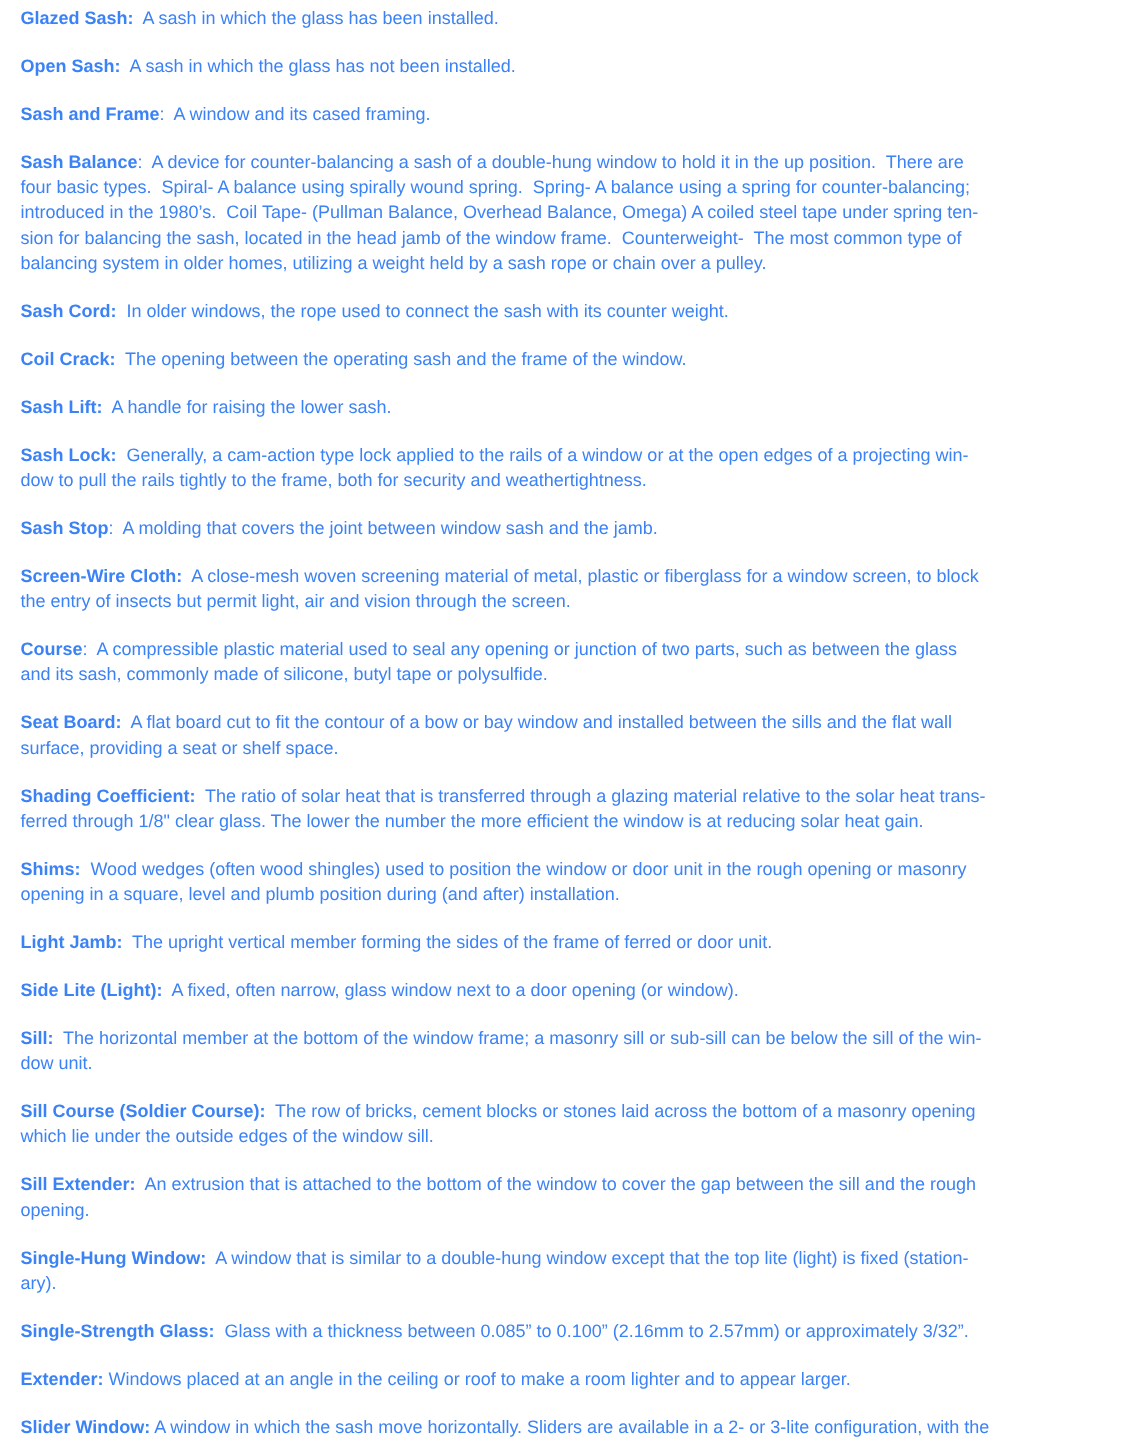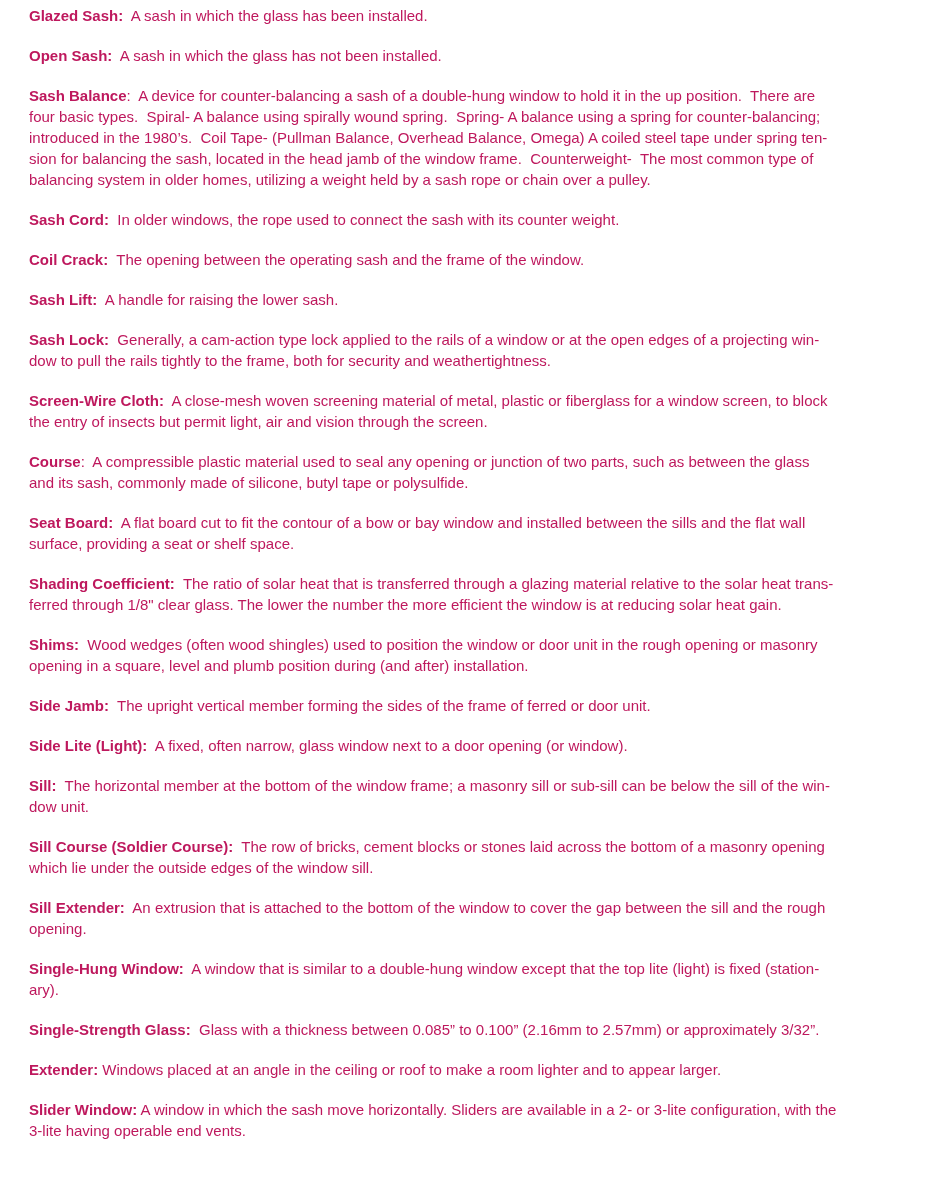--- a/index.html
+++ b/index.html
@@ -14,76 +14,78 @@
     font-family: "Liberation Sans", sans-serif;
   }
   .page {
     box-sizing: border-box;
     width: 950px;
     height: 1203px;
     padding: 5px 12px 0 17px;
     background: #ffffff;
   }
   .entry {
-    margin: 0 0 19px 12px;
+    margin: 0 0 19px 0;
     font-size: 15px;
     line-height: 21px;
-    color: #be185d;
+    color: #3b82f6;
     white-space: pre-wrap;
     text-align: left;
   }
   .term {
     font-weight: bold;
   }
   .sep, .def {
     font-weight: normal;
   }
 </style>
 </head>
 <body>
 
 <div class="page">
   <div id="entries">
   <p class="entry"><b class="term">Glazed Sash:</b><span class="sep"></span><span class="def">  A sash in which the glass has been installed.</span></p>
 
   <p class="entry"><b class="term">Open Sash:</b><span class="sep"></span><span class="def">  A sash in which the glass has not been installed.</span></p>
 
+  <p class="entry"><b class="term">Sash and Frame</b><span class="sep">:</span><span class="def">  A window and its cased framing.</span></p>
 
   <p class="entry"><b class="term">Sash Balance</b><span class="sep">:</span><span class="def">  A device for counter-balancing a sash of a double-hung window to hold it in the up position.  There are
 four basic types.  Spiral- A balance using spirally wound spring.  Spring- A balance using a spring for counter-balancing;
 introduced in the 1980’s.  Coil Tape- (Pullman Balance, Overhead Balance, Omega) A coiled steel tape under spring ten-
 sion for balancing the sash, located in the head jamb of the window frame.  Counterweight-  The most common type of
 balancing system in older homes, utilizing a weight held by a sash rope or chain over a pulley.</span></p>
 
   <p class="entry"><b class="term">Sash Cord:</b><span class="sep"></span><span class="def">  In older windows, the rope used to connect the sash with its counter weight.</span></p>
 
   <p class="entry"><b class="term">Coil Crack:</b><span class="sep"></span><span class="def">  The opening between the operating sash and the frame of the window.</span></p>
 
   <p class="entry"><b class="term">Sash Lift:</b><span class="sep"></span><span class="def">  A handle for raising the lower sash.</span></p>
 
   <p class="entry"><b class="term">Sash Lock:</b><span class="sep"></span><span class="def">  Generally, a cam-action type lock applied to the rails of a window or at the open edges of a projecting win-
 dow to pull the rails tightly to the frame, both for security and weathertightness.</span></p>
 
+  <p class="entry"><b class="term">Sash Stop</b><span class="sep">:</span><span class="def">  A molding that covers the joint between window sash and the jamb.</span></p>
 
   <p class="entry"><b class="term">Screen-Wire Cloth:</b><span class="sep"></span><span class="def">  A close-mesh woven screening material of metal, plastic or fiberglass for a window screen, to block
 the entry of insects but permit light, air and vision through the screen.</span></p>
 
   <p class="entry"><b class="term">Course</b><span class="sep">:</span><span class="def">  A compressible plastic material used to seal any opening or junction of two parts, such as between the glass
 and its sash, commonly made of silicone, butyl tape or polysulfide.</span></p>
 
   <p class="entry"><b class="term">Seat Board:</b><span class="sep"></span><span class="def">  A flat board cut to fit the contour of a bow or bay window and installed between the sills and the flat wall
 surface, providing a seat or shelf space.</span></p>
 
   <p class="entry"><b class="term">Shading Coefficient:</b><span class="sep"></span><span class="def">  The ratio of solar heat that is transferred through a glazing material relative to the solar heat trans-
 ferred through 1/8" clear glass. The lower the number the more efficient the window is at reducing solar heat gain.</span></p>
 
   <p class="entry"><b class="term">Shims:</b><span class="sep"></span><span class="def">  Wood wedges (often wood shingles) used to position the window or door unit in the rough opening or masonry
 opening in a square, level and plumb position during (and after) installation.</span></p>
 
-  <p class="entry"><b class="term">Side Jamb:</b><span class="sep"></span><span class="def">  The upright vertical member forming the sides of the frame of ferred or door unit.</span></p>
+  <p class="entry"><b class="term">Light Jamb:</b><span class="sep"></span><span class="def">  The upright vertical member forming the sides of the frame of ferred or door unit.</span></p>
 
   <p class="entry"><b class="term">Side Lite (Light):</b><span class="sep"></span><span class="def">  A fixed, often narrow, glass window next to a door opening (or window).</span></p>
 
   <p class="entry"><b class="term">Sill:</b><span class="sep"></span><span class="def">  The horizontal member at the bottom of the window frame; a masonry sill or sub-sill can be below the sill of the win-
 dow unit.</span></p>
 
   <p class="entry"><b class="term">Sill Course (Soldier Course):</b><span class="sep"></span><span class="def">  The row of bricks, cement blocks or stones laid across the bottom of a masonry opening
 which lie under the outside edges of the window sill.</span></p>
 
   <p class="entry"><b class="term">Sill Extender:</b><span class="sep"></span><span class="def">  An extrusion that is attached to the bottom of the window to cover the gap between the sill and the rough

